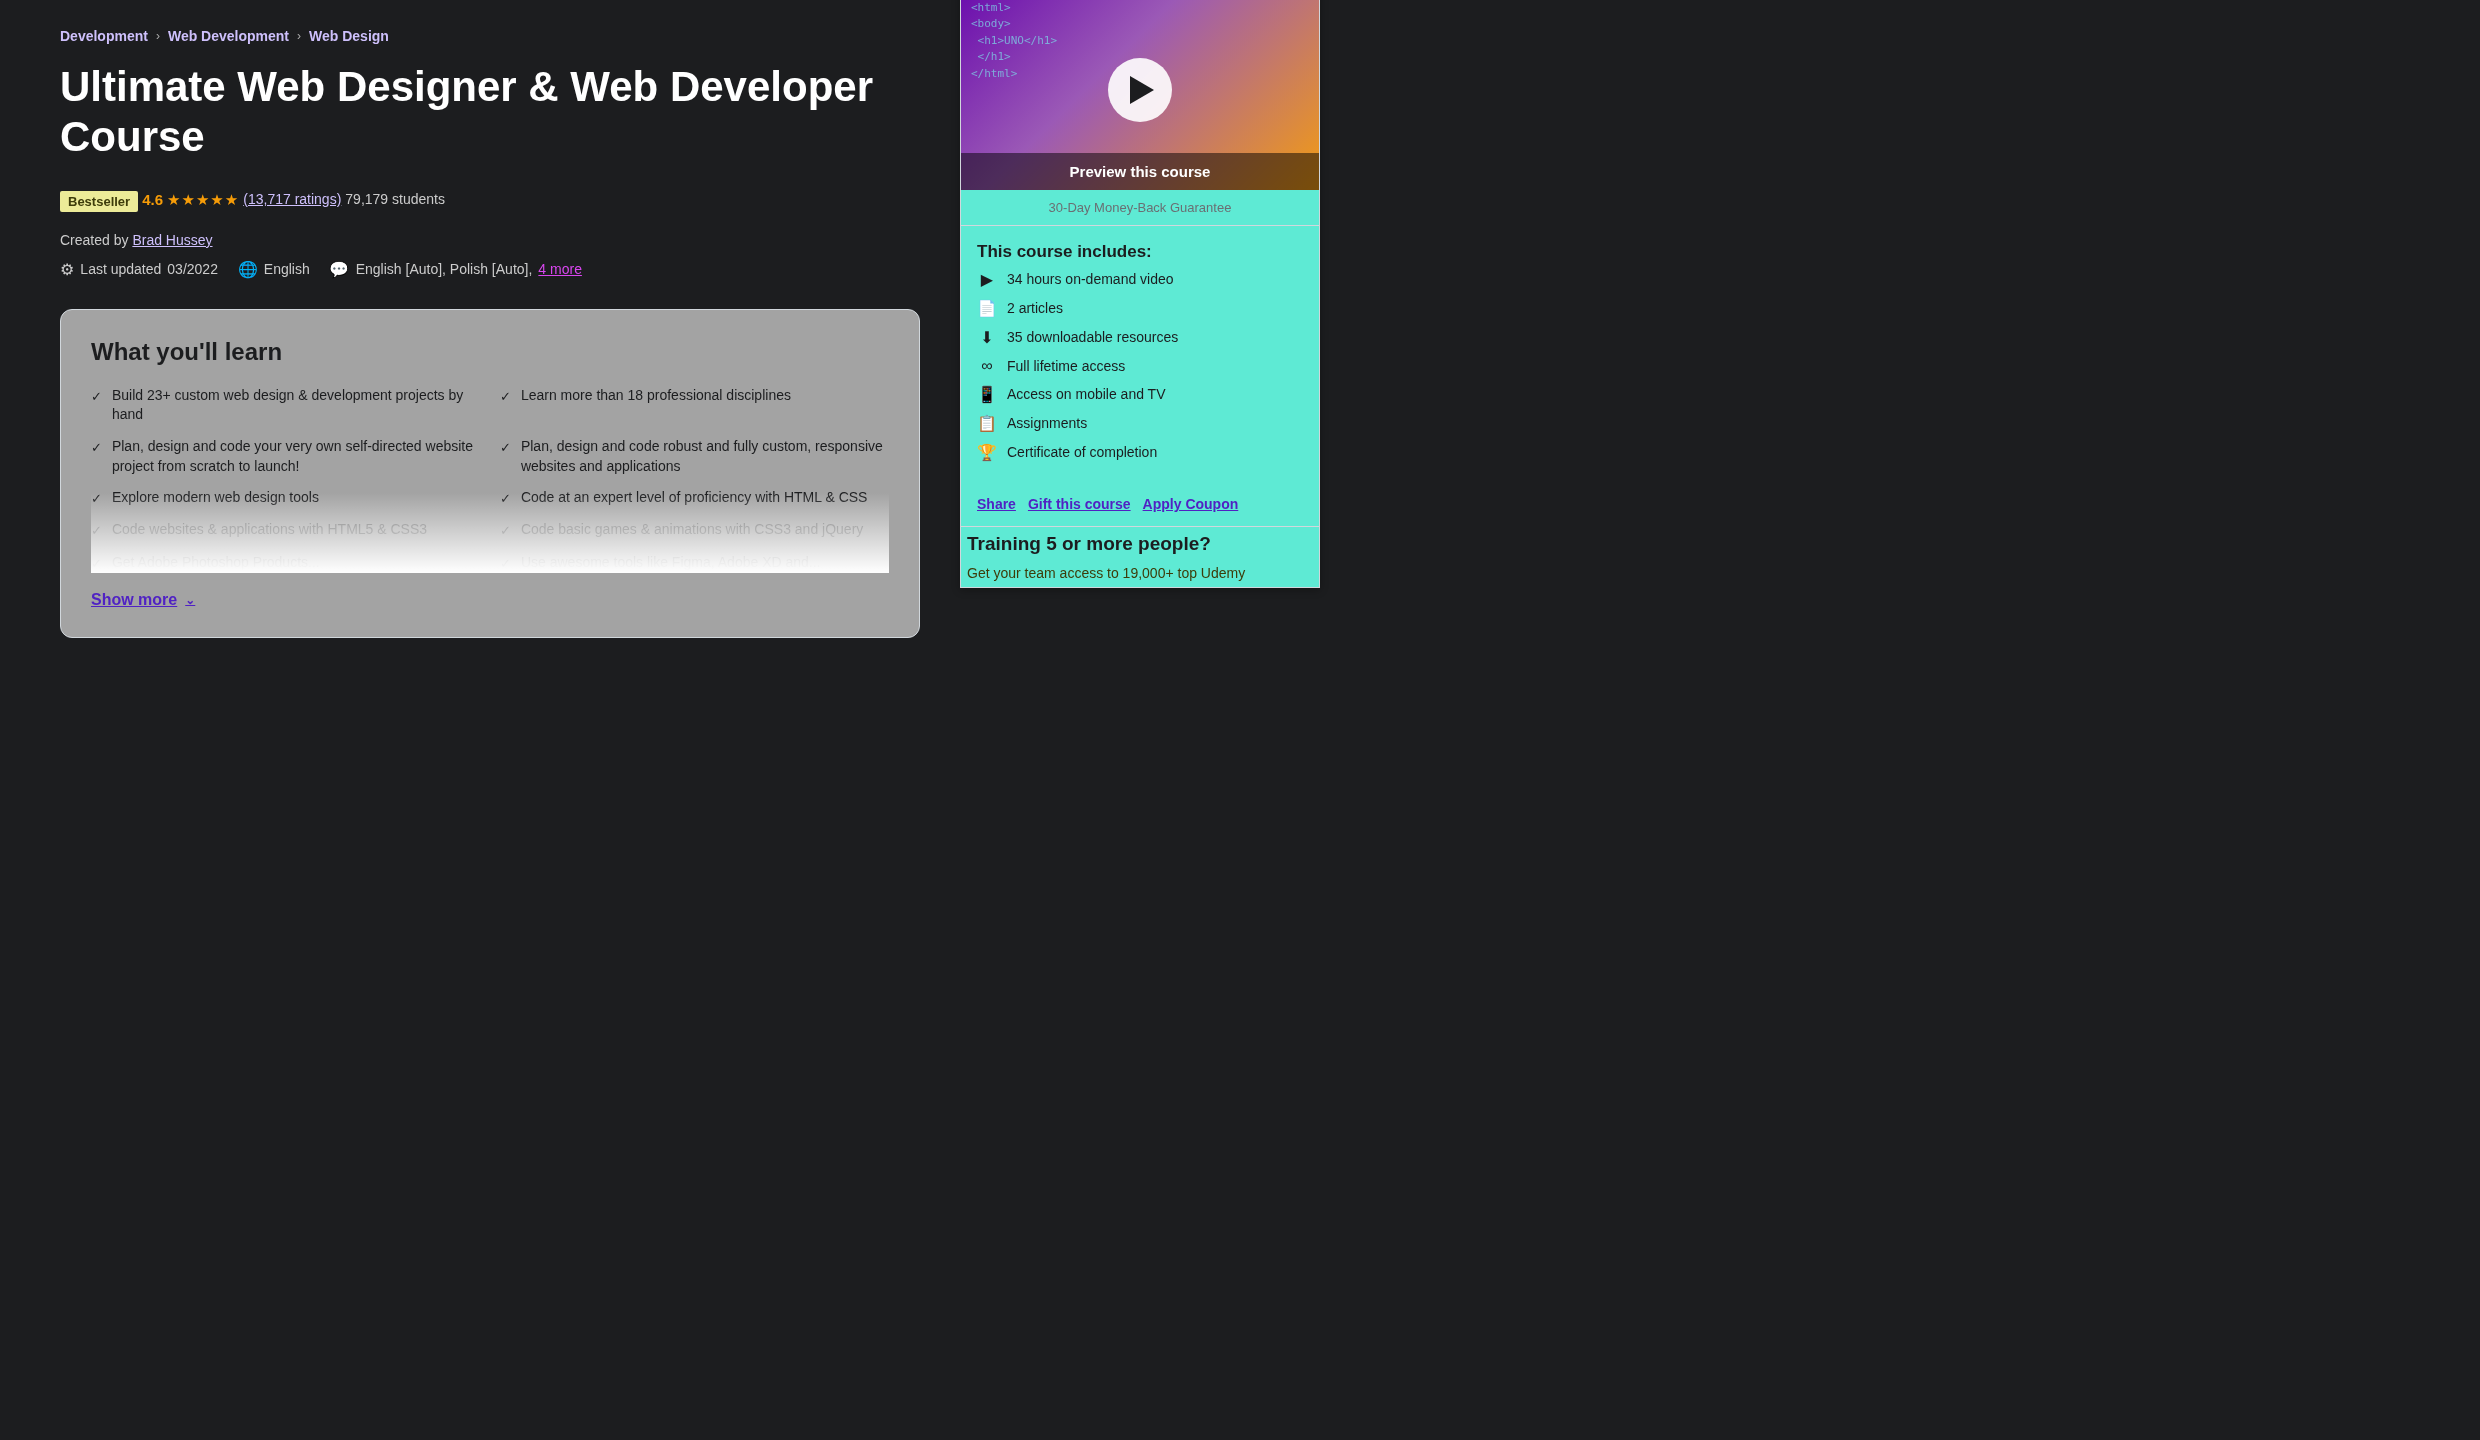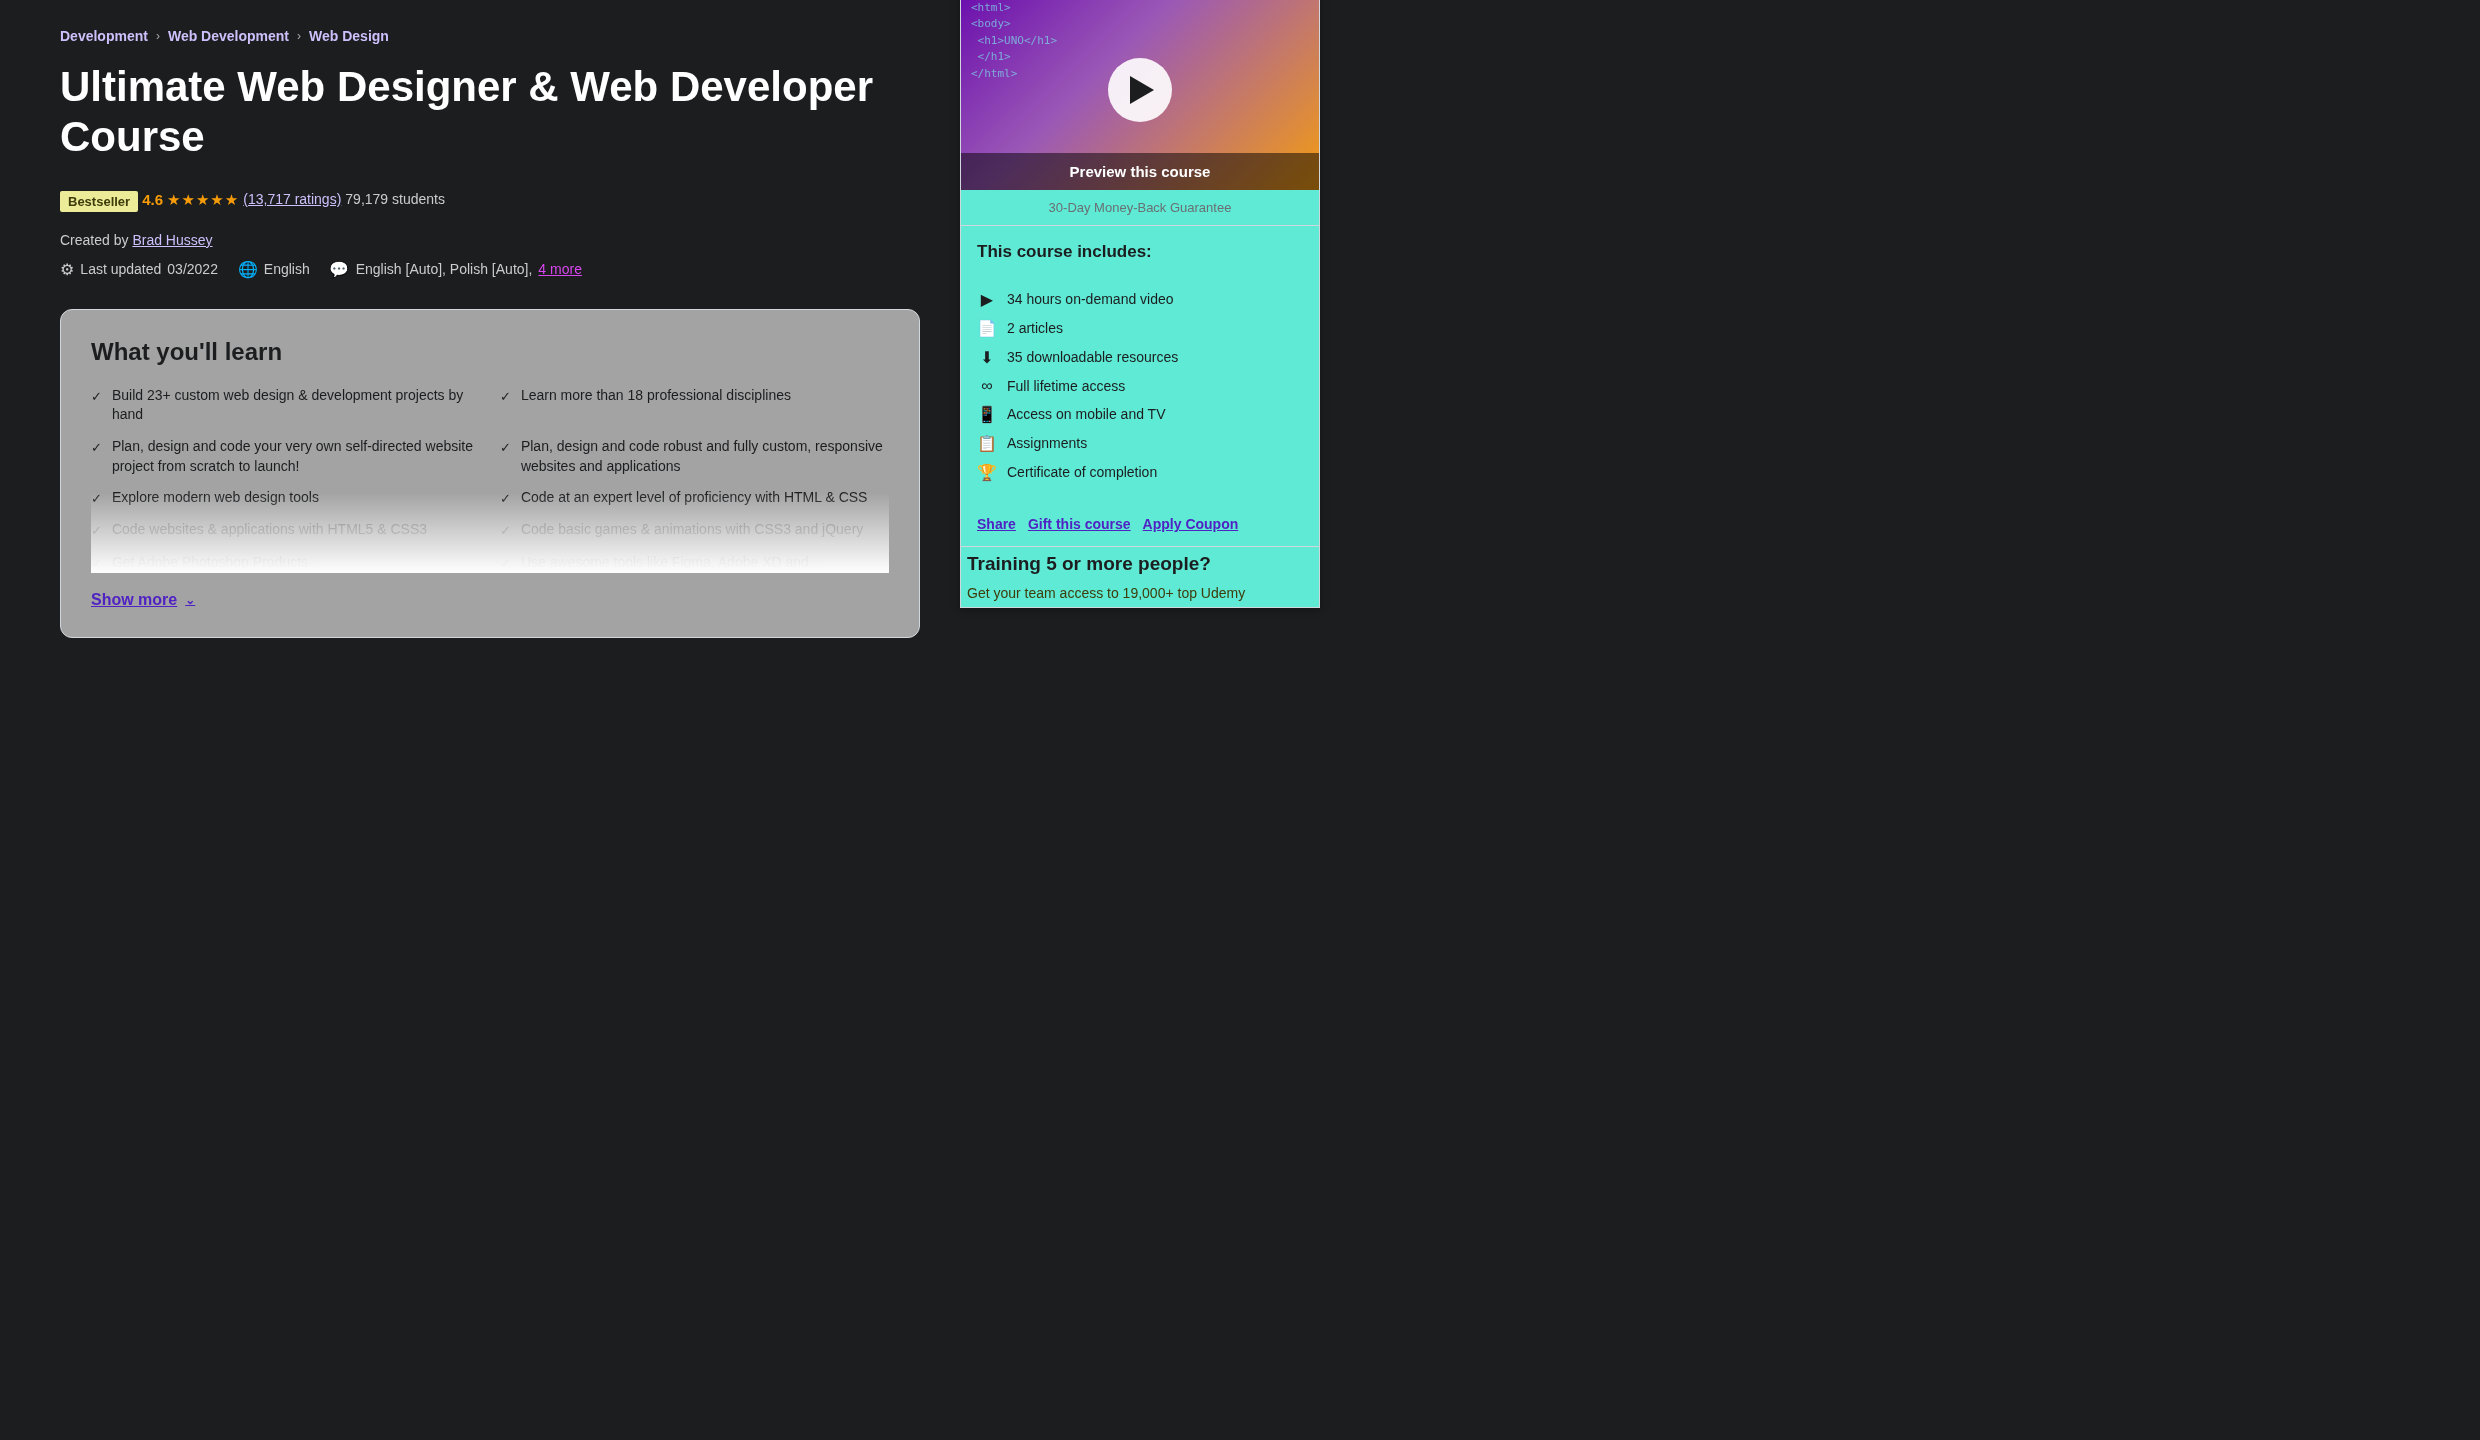--- a/index.html
+++ b/index.html
@@ -222,21 +222,21 @@
       border-bottom: 1px solid #d1d7dc;
     }
 
     .includes-section {
       padding: 16px;
     }
 
     .includes-title {
       font-size: 17px;
       font-weight: 700;
-      margin-bottom: 28px;
+      margin-bottom: 8px;
       color: #1c1d1f;
     }
 
     .includes-item {
       display: flex;
       align-items: center;
       gap: 10px;
       font-size: 14px;
       color: #1c1d1f;
       margin-bottom: 10px;

